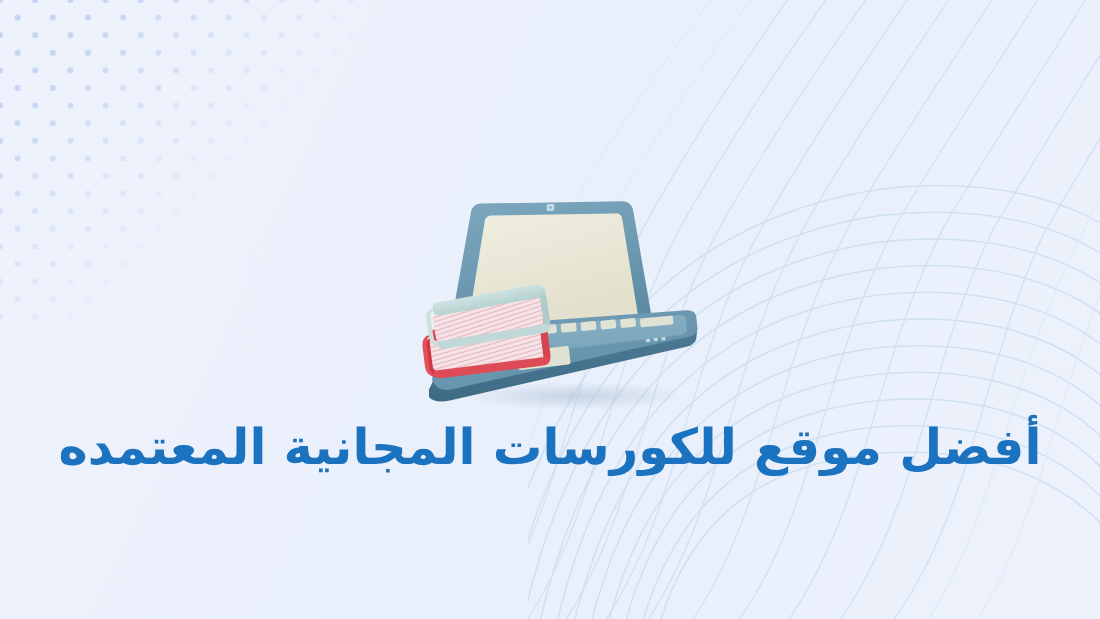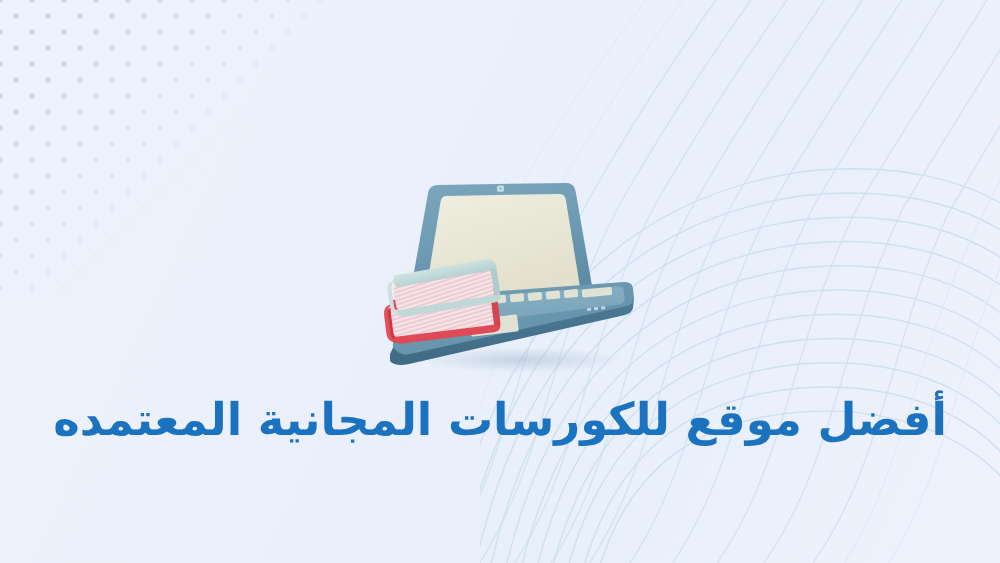--- a/index.html
+++ b/index.html
@@ -64,21 +64,21 @@
   .illustration svg { display: block; width: 100%; height: 100%; overflow: visible; }
 
   
   .headline {
     position: absolute;
     left: 0;
     right: 0;
     top: 382px;
     height: 62px;
     display: flex;
-    align-items: flex-end;
+    align-items: flex-start;
     justify-content: center;
     direction: rtl;
   }
   .headline-text {
     font-family: "DejaVu Sans", "Liberation Sans", sans-serif;
     font-size: 45px;
     font-weight: 700;
     color: #1b72bf;
     letter-spacing: 0px;
     white-space: nowrap;

